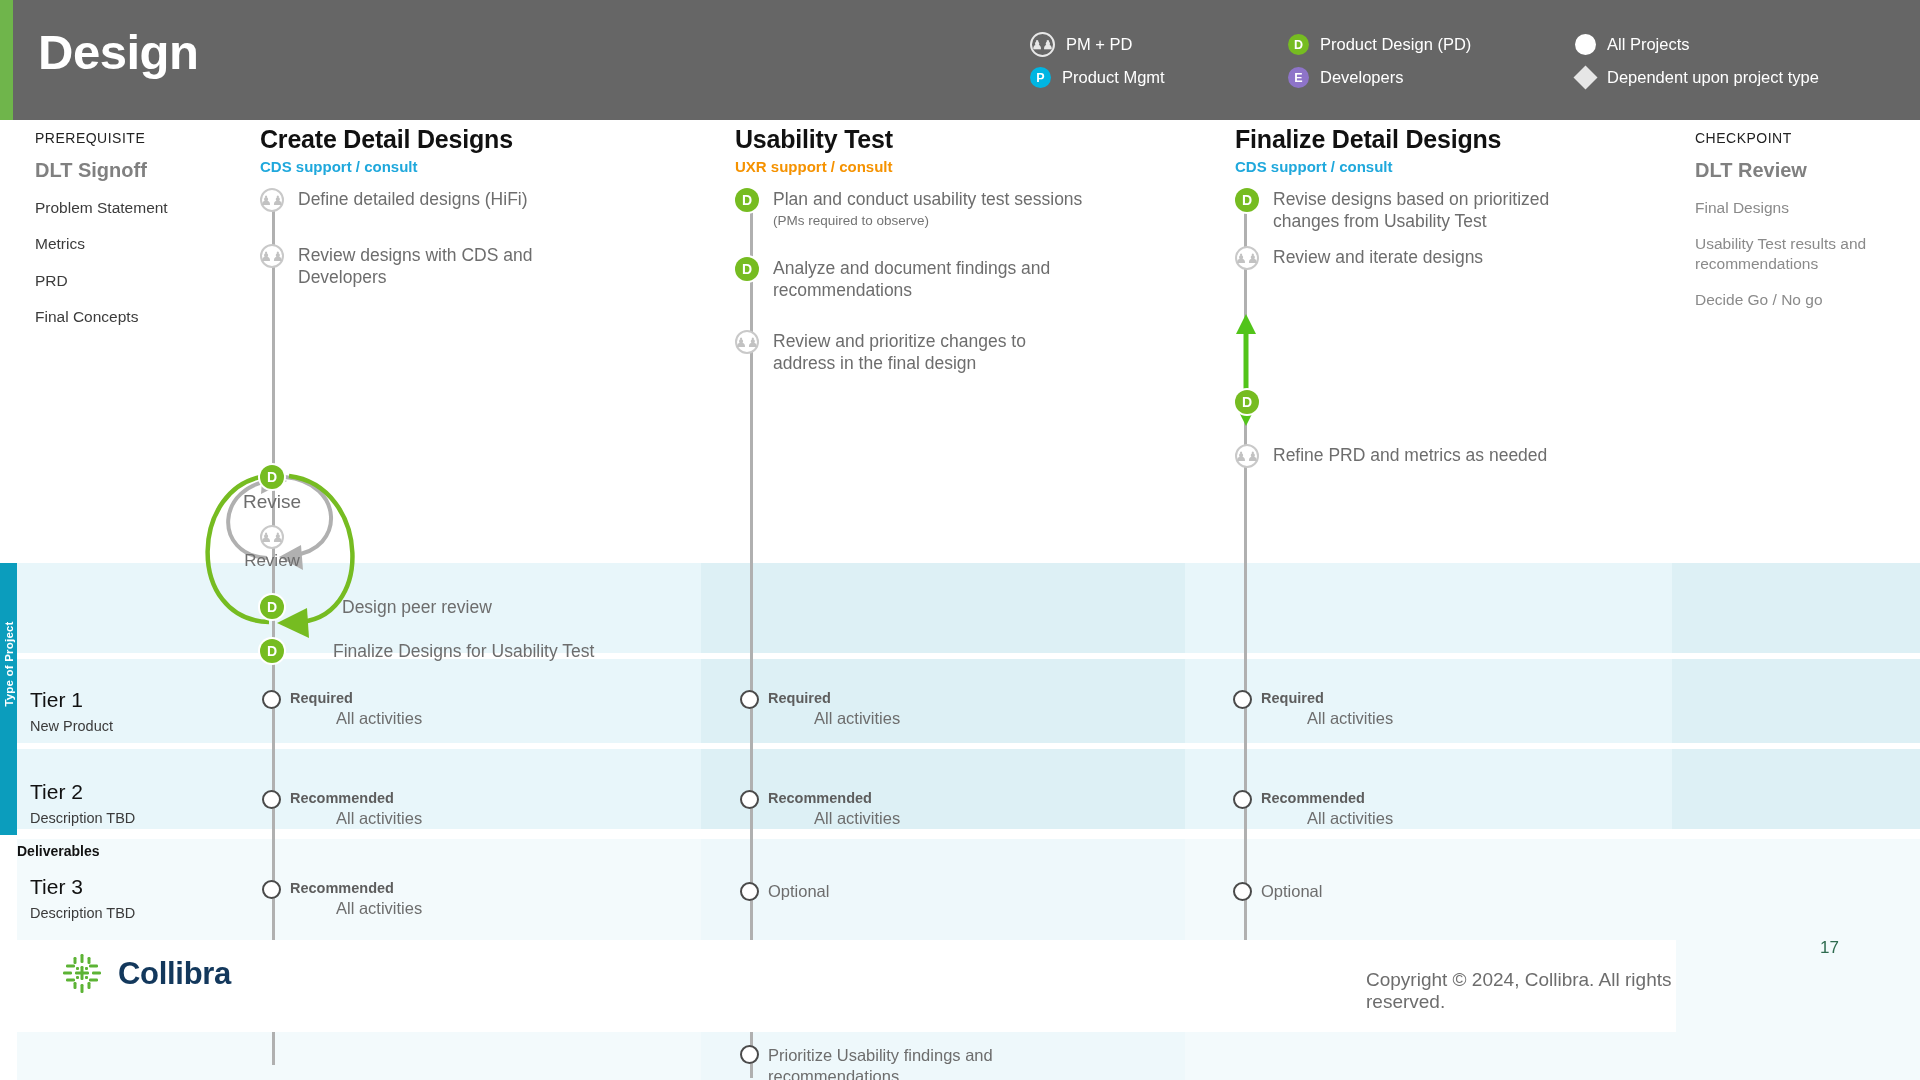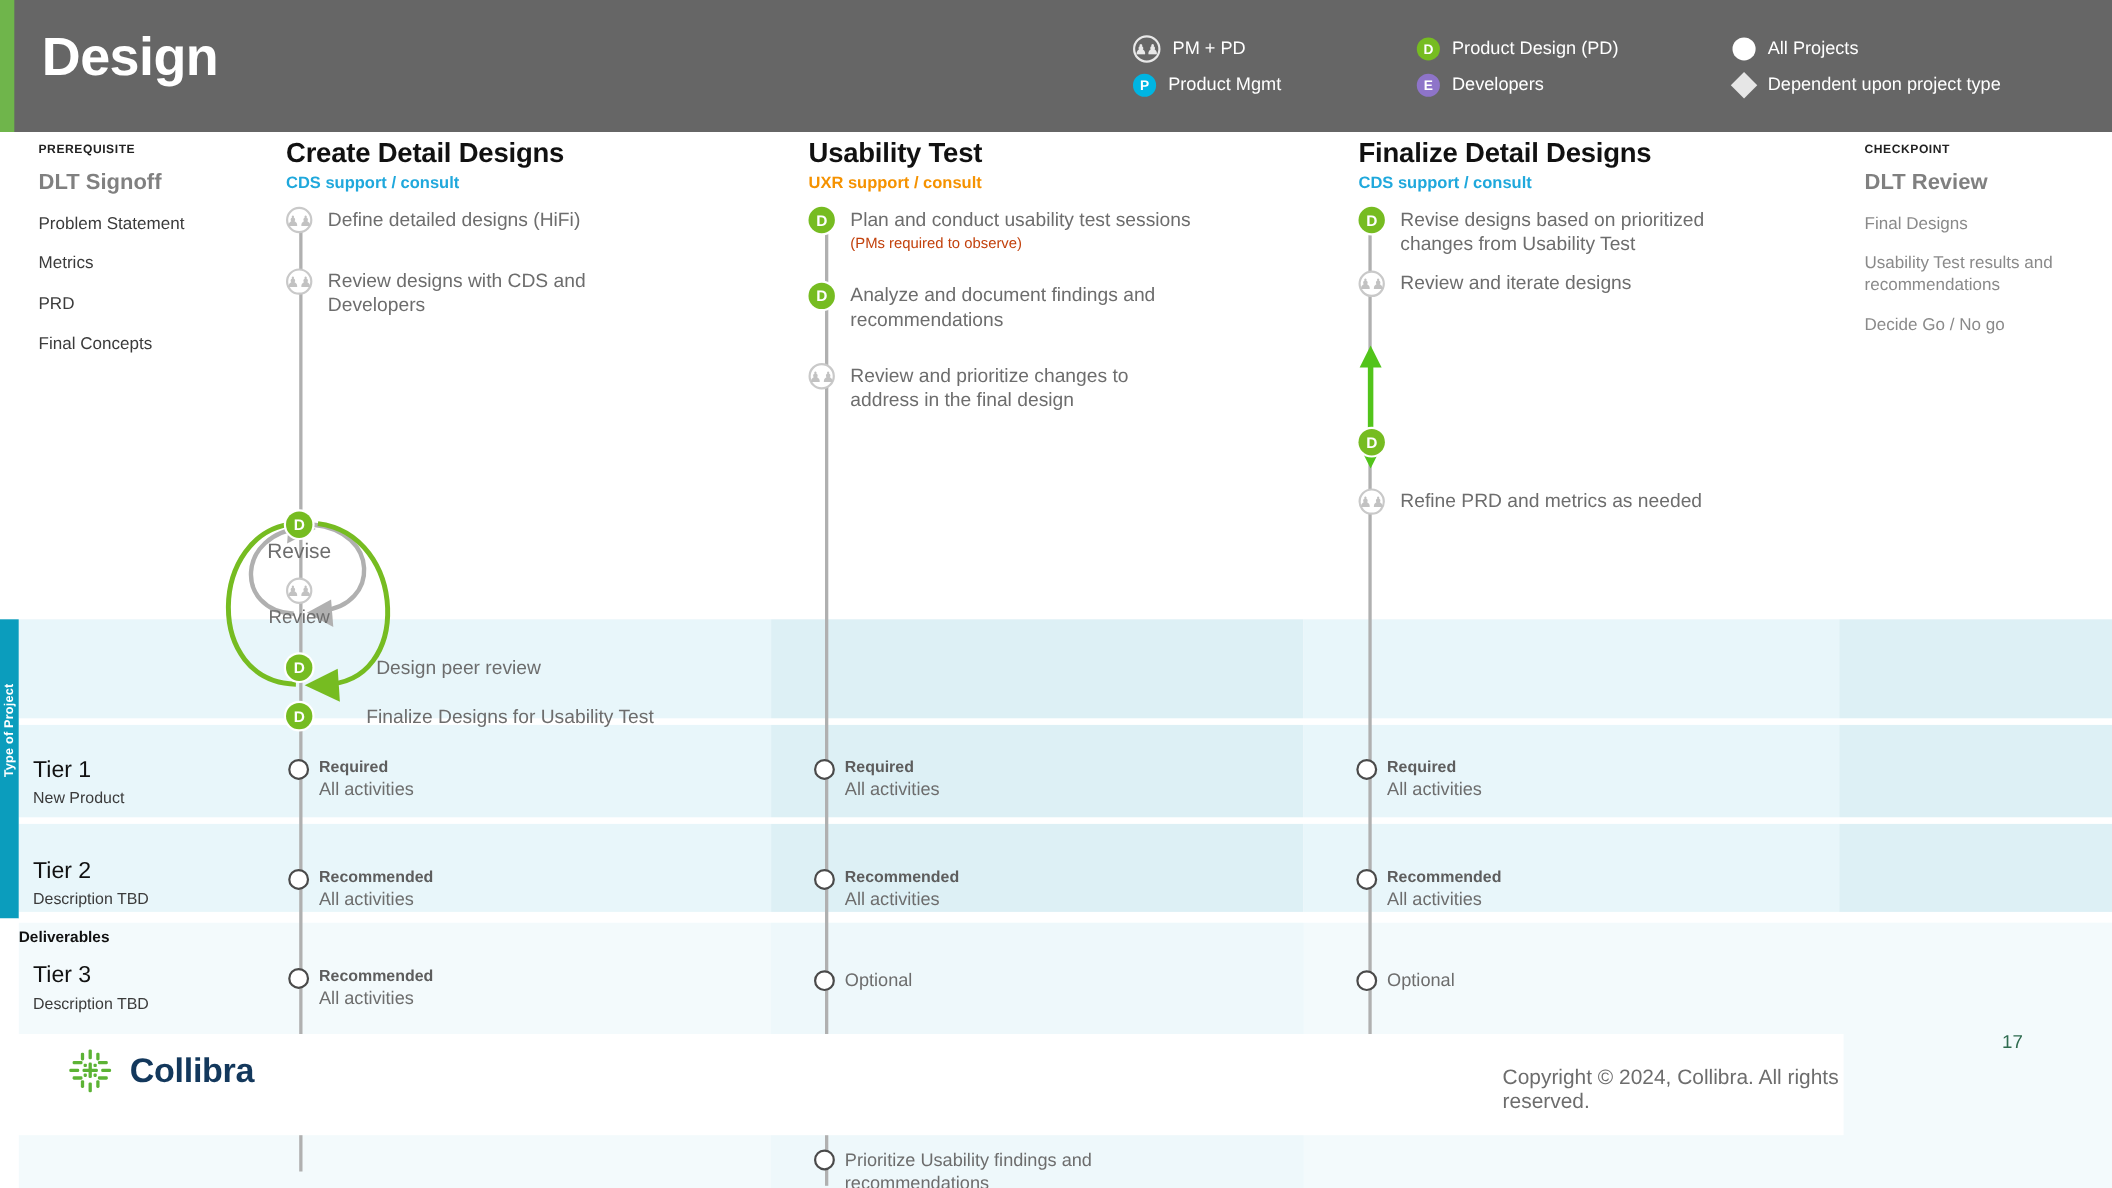--- a/index.html
+++ b/index.html
@@ -85,21 +85,21 @@
 
   
   .col{position:absolute;top:0;}
   .col-prereq{left:35px;top:10px;width:210px;}
   .col-1{left:260px;top:5px;width:440px;}
   .col-2{left:735px;top:5px;width:455px;}
   .col-3{left:1235px;top:5px;width:450px;}
   .col-check{left:1695px;top:10px;width:215px;}
 
   .eyebrow{
-    font-size:11px;font-weight:bold;color:#222;letter-spacing:0.5px;
+    font-size:14px;font-weight:normal;color:#222;letter-spacing:0.5px;
     margin-bottom:13px;
   }
   .subhead{
     font-size:20px;font-weight:bold;color:#808080;margin-bottom:16px;
   }
   .plain-item{
     font-size:15.5px;color:#3b3b3b;margin-bottom:17px;line-height:1.25;
   }
   .plain-item.muted{color:#8a8a8a;}
 
@@ -115,21 +115,21 @@
 
   
   .steps{position:relative;}
   .step{
     position:relative;display:flex;align-items:flex-start;
     margin-bottom:22px;
   }
   .step .bullet{flex:0 0 auto;width:26px;height:26px;position:relative;z-index:3;}
   .step .txt{margin-left:12px;}
   .step-title{font-size:17.5px;color:#6d6d6d;line-height:1.27;}
-  .step-note{font-size:13.5px;color:#c2410c;line-height:1.3;margin-top:2px;}
+  .step-note{font-size:13.5px;color:#737373;line-height:1.3;margin-top:2px;}
 
   .dot-pd{
     width:24px;height:24px;border-radius:50%;background:#76bc21;
     display:flex;align-items:center;justify-content:center;
     color:#fff;font-size:14px;font-weight:bold;
     box-shadow:0 0 0 2px #ffffff;
   }
   .dot-group{
     width:24px;height:24px;border-radius:50%;background:#ffffff;
     border:2px solid #c9c9c9;box-sizing:border-box;
@@ -142,21 +142,21 @@
   }
 
   
   .tier-cell{position:absolute;}
   .tier-name{font-size:21px;color:#111;line-height:1.1;}
   .tier-desc{font-size:14.5px;color:#3b3b3b;margin-top:7px;}
   .stat-row{position:absolute;display:flex;align-items:flex-start;}
   .stat-txt{margin-left:9px;}
   .stat-level{font-size:14.5px;font-weight:bold;color:#5d5d5d;line-height:1.15;}
   .stat-level.thin{font-weight:normal;font-size:16.5px;color:#6d6d6d;}
-  .stat-detail{font-size:16.5px;color:#6d6d6d;margin-top:2px;}
+  .stat-detail{font-size:16.5px;color:#6d6d6d;margin-top:2px;margin-left:46px;}
 
   .deliv-label{
     position:absolute;left:17px;top:723px;font-size:14px;font-weight:bold;color:#111;
   }
   .deliv-item{position:absolute;display:flex;align-items:flex-start;}
   .deliv-text{margin-left:9px;font-size:16.5px;color:#6d6d6d;line-height:1.3;}
 
   
   .footer{position:absolute;left:0;top:940px;width:1676px;height:92px;background:#ffffff;}
   .logo-wrap{position:absolute;left:62px;top:13px;display:flex;align-items:center;}

